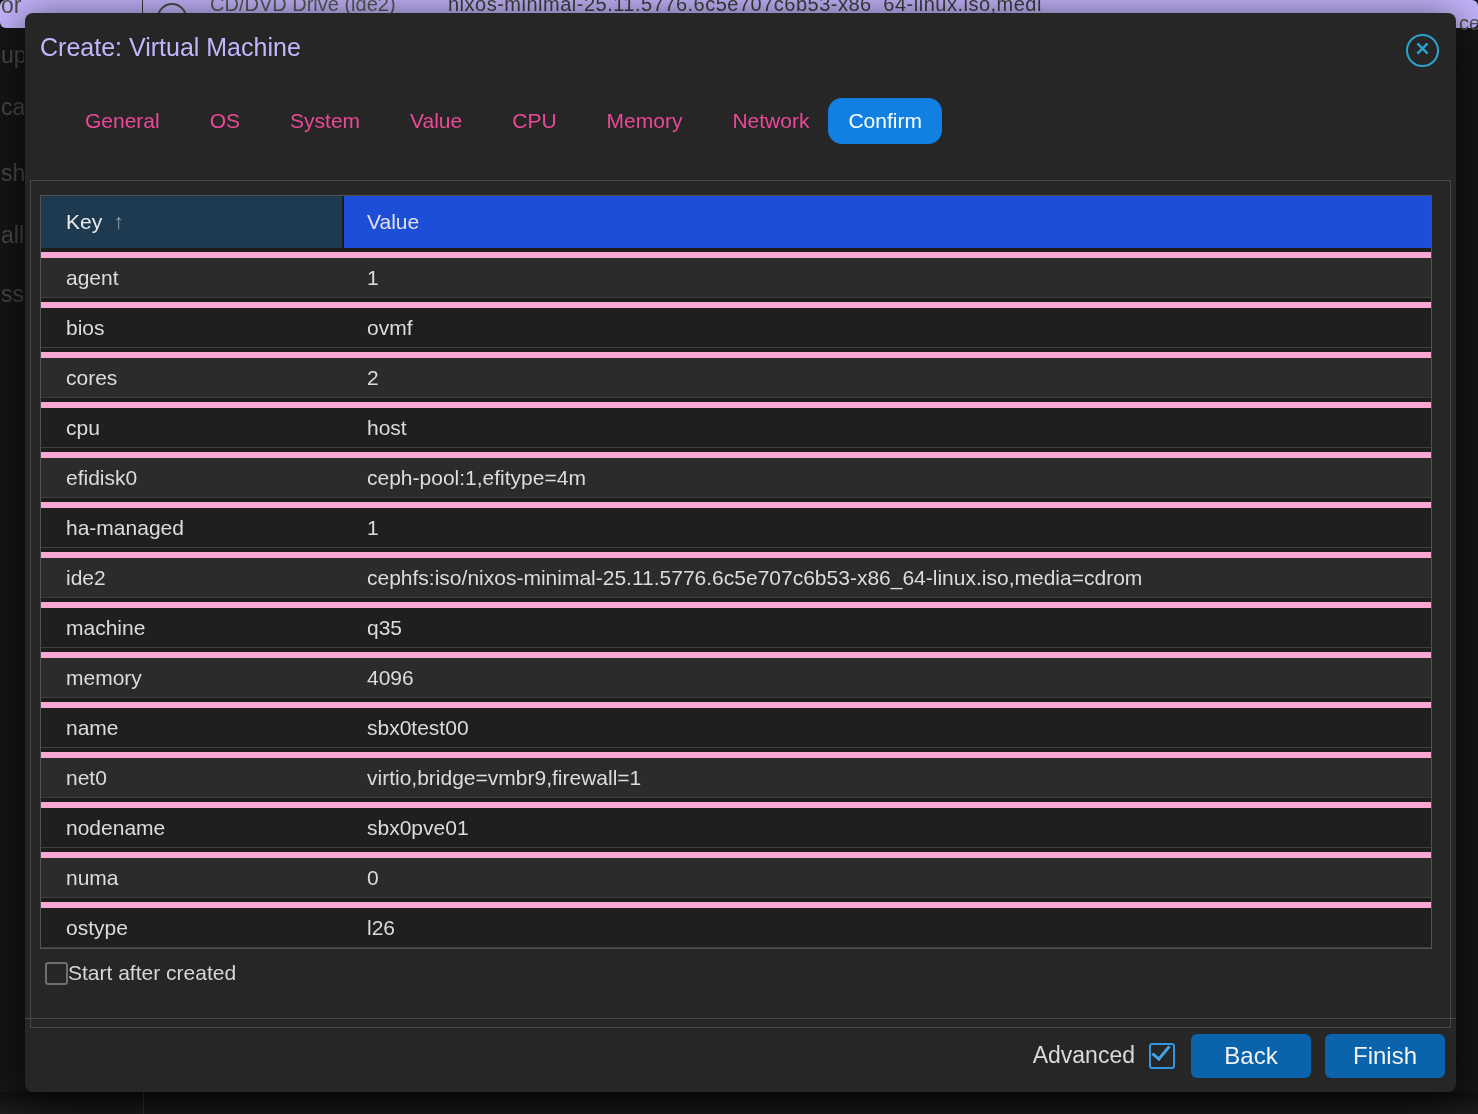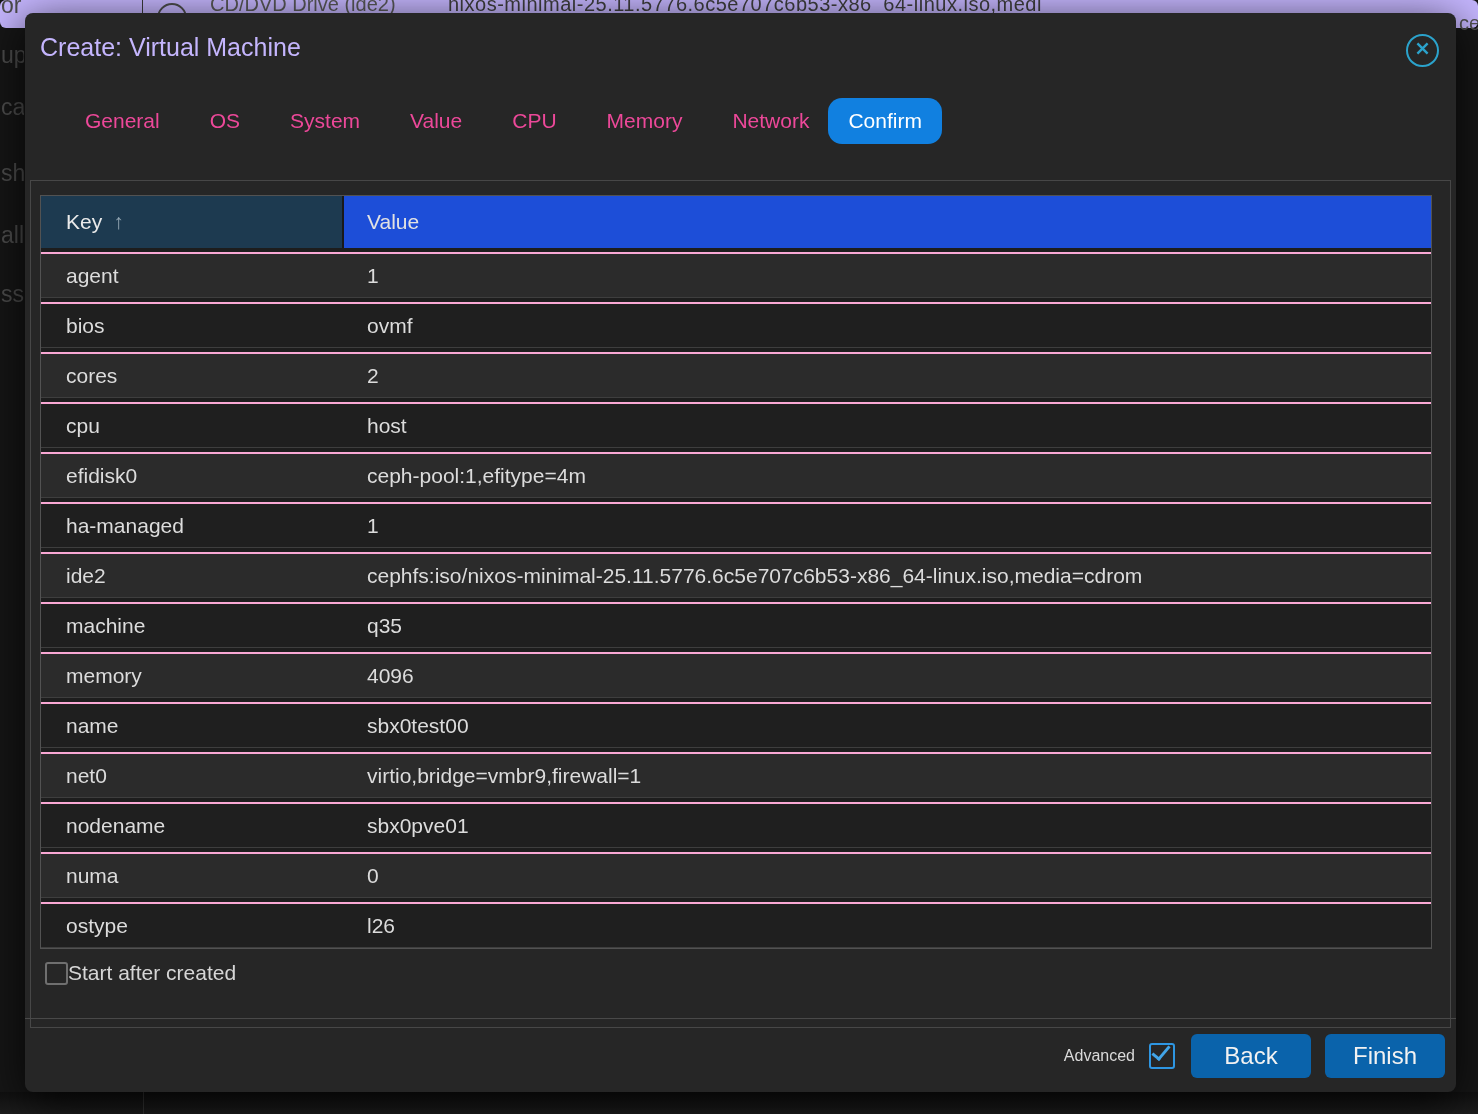--- a/index.html
+++ b/index.html
@@ -64,21 +64,21 @@
     font-size:21px; color:#eaeaea;
   }
   .sort-arrow { color:#94a6b3; margin-left:11px; font-size:21px; }
   .hcell-value {
     flex:1; background:#1d4ed8;
     display:flex; align-items:center; padding-left:23px;
     font-size:21px; color:#e2e2e2;
   }
   .grid-row {
     display:flex; align-items:center; height:46px; margin-top:4px;
-    border-top:2px solid #f9a8d4; border-bottom:1px solid #3e3e3e;
+    border-top:6px solid #f9a8d4; border-bottom:1px solid #3e3e3e;
     font-size:21px; color:#dcdcdc;
   }
   .row-light { background:#2b2b2b; }
   .row-dark  { background:#1f1f1f; }
   .cell-key   { width:303px; padding-left:25px; flex-shrink:0; }
   .cell-value { flex:1; padding-left:23px; white-space:nowrap; overflow:hidden; }
 
   .start-row { position:absolute; left:14px; top:780px; display:flex; align-items:center; }
   .checkbox-empty {
     width:23px; height:23px; border:2px solid #6f6f6f; border-radius:3px;
@@ -86,21 +86,21 @@
   }
   .start-label { font-size:21px; color:#d6d6d6; }
 
   
   .footer {
     position:absolute; left:0; bottom:0; width:100%; height:74px;
     border-top:1px solid #494949;
     display:flex; align-items:center; justify-content:flex-end;
     padding-right:11px; gap:14px;
   }
-  .advanced-label { font-size:16px; color:#dadada; }
+  .advanced-label { font-size:23px; color:#dadada; }
   .checkbox-checked {
     width:26px; height:26px; border:2px solid #2e96e2; border-radius:3px;
     position:relative; cursor:pointer; margin-right:2px;
   }
   .checkbox-checked .check {
     position:absolute; left:5px; top:-3px; width:10px; height:18px;
     border-right:3px solid #42a5e8; border-bottom:3px solid #42a5e8;
     transform:rotate(40deg);
   }
   .btn {

